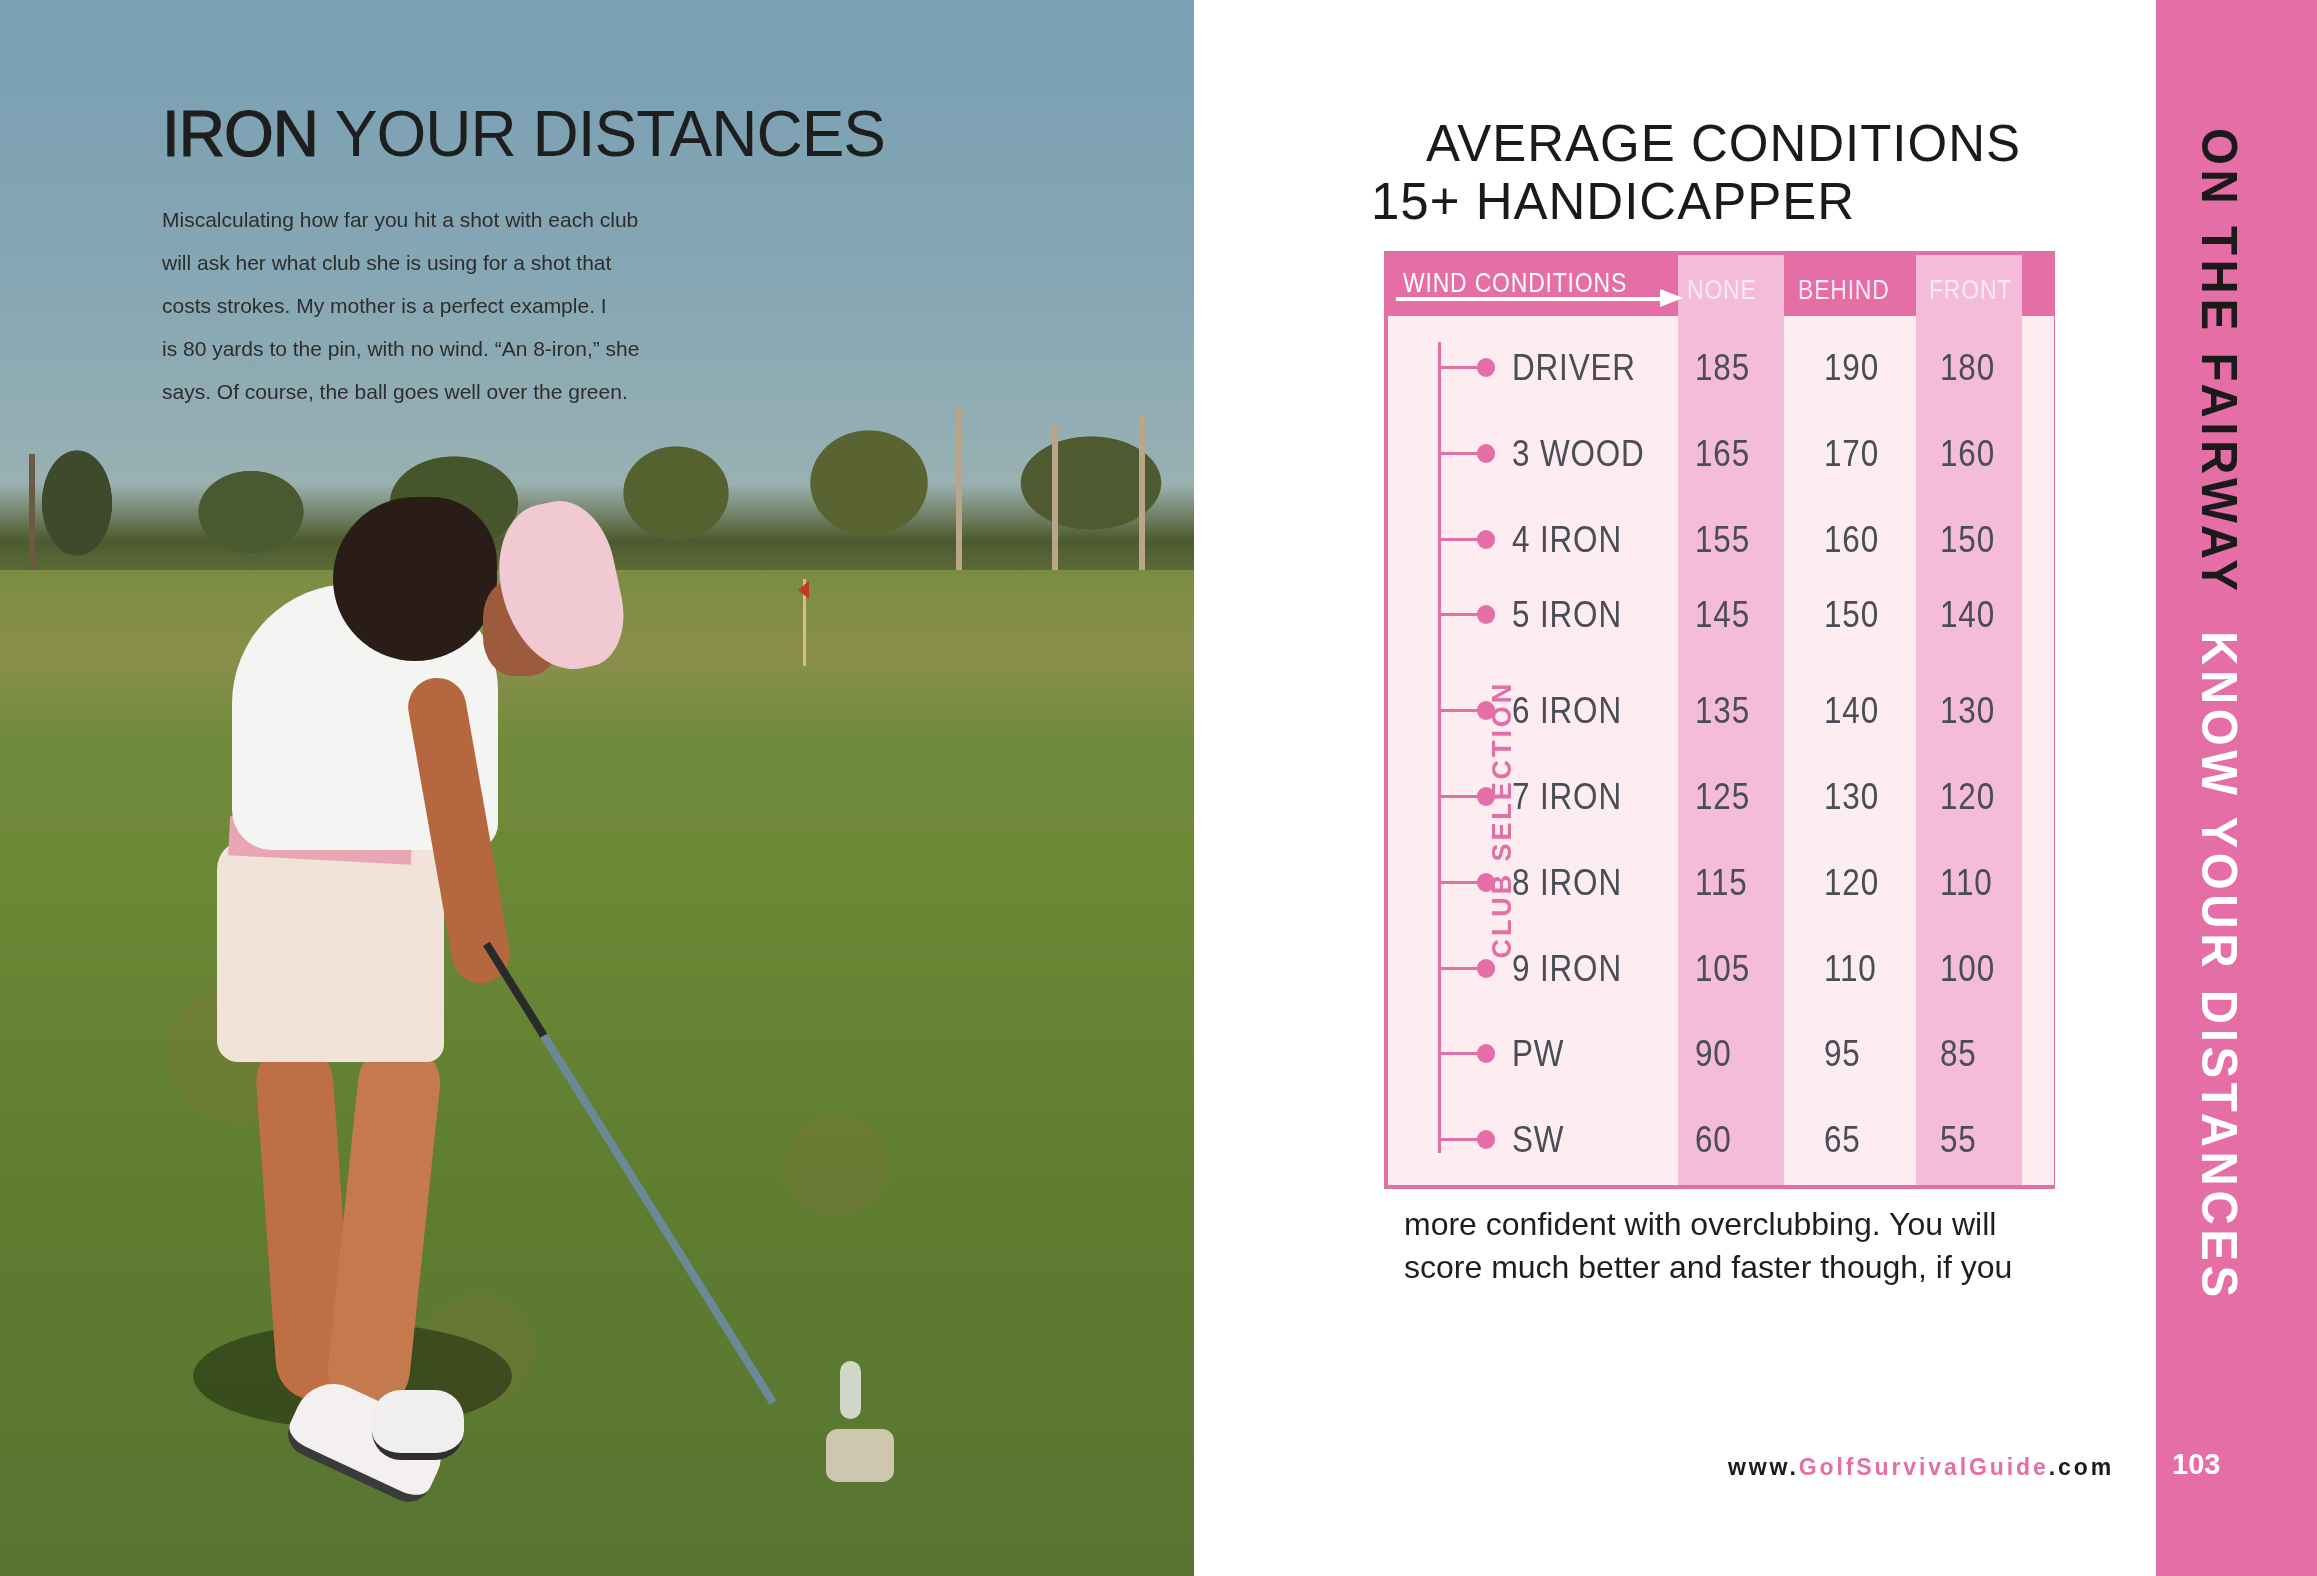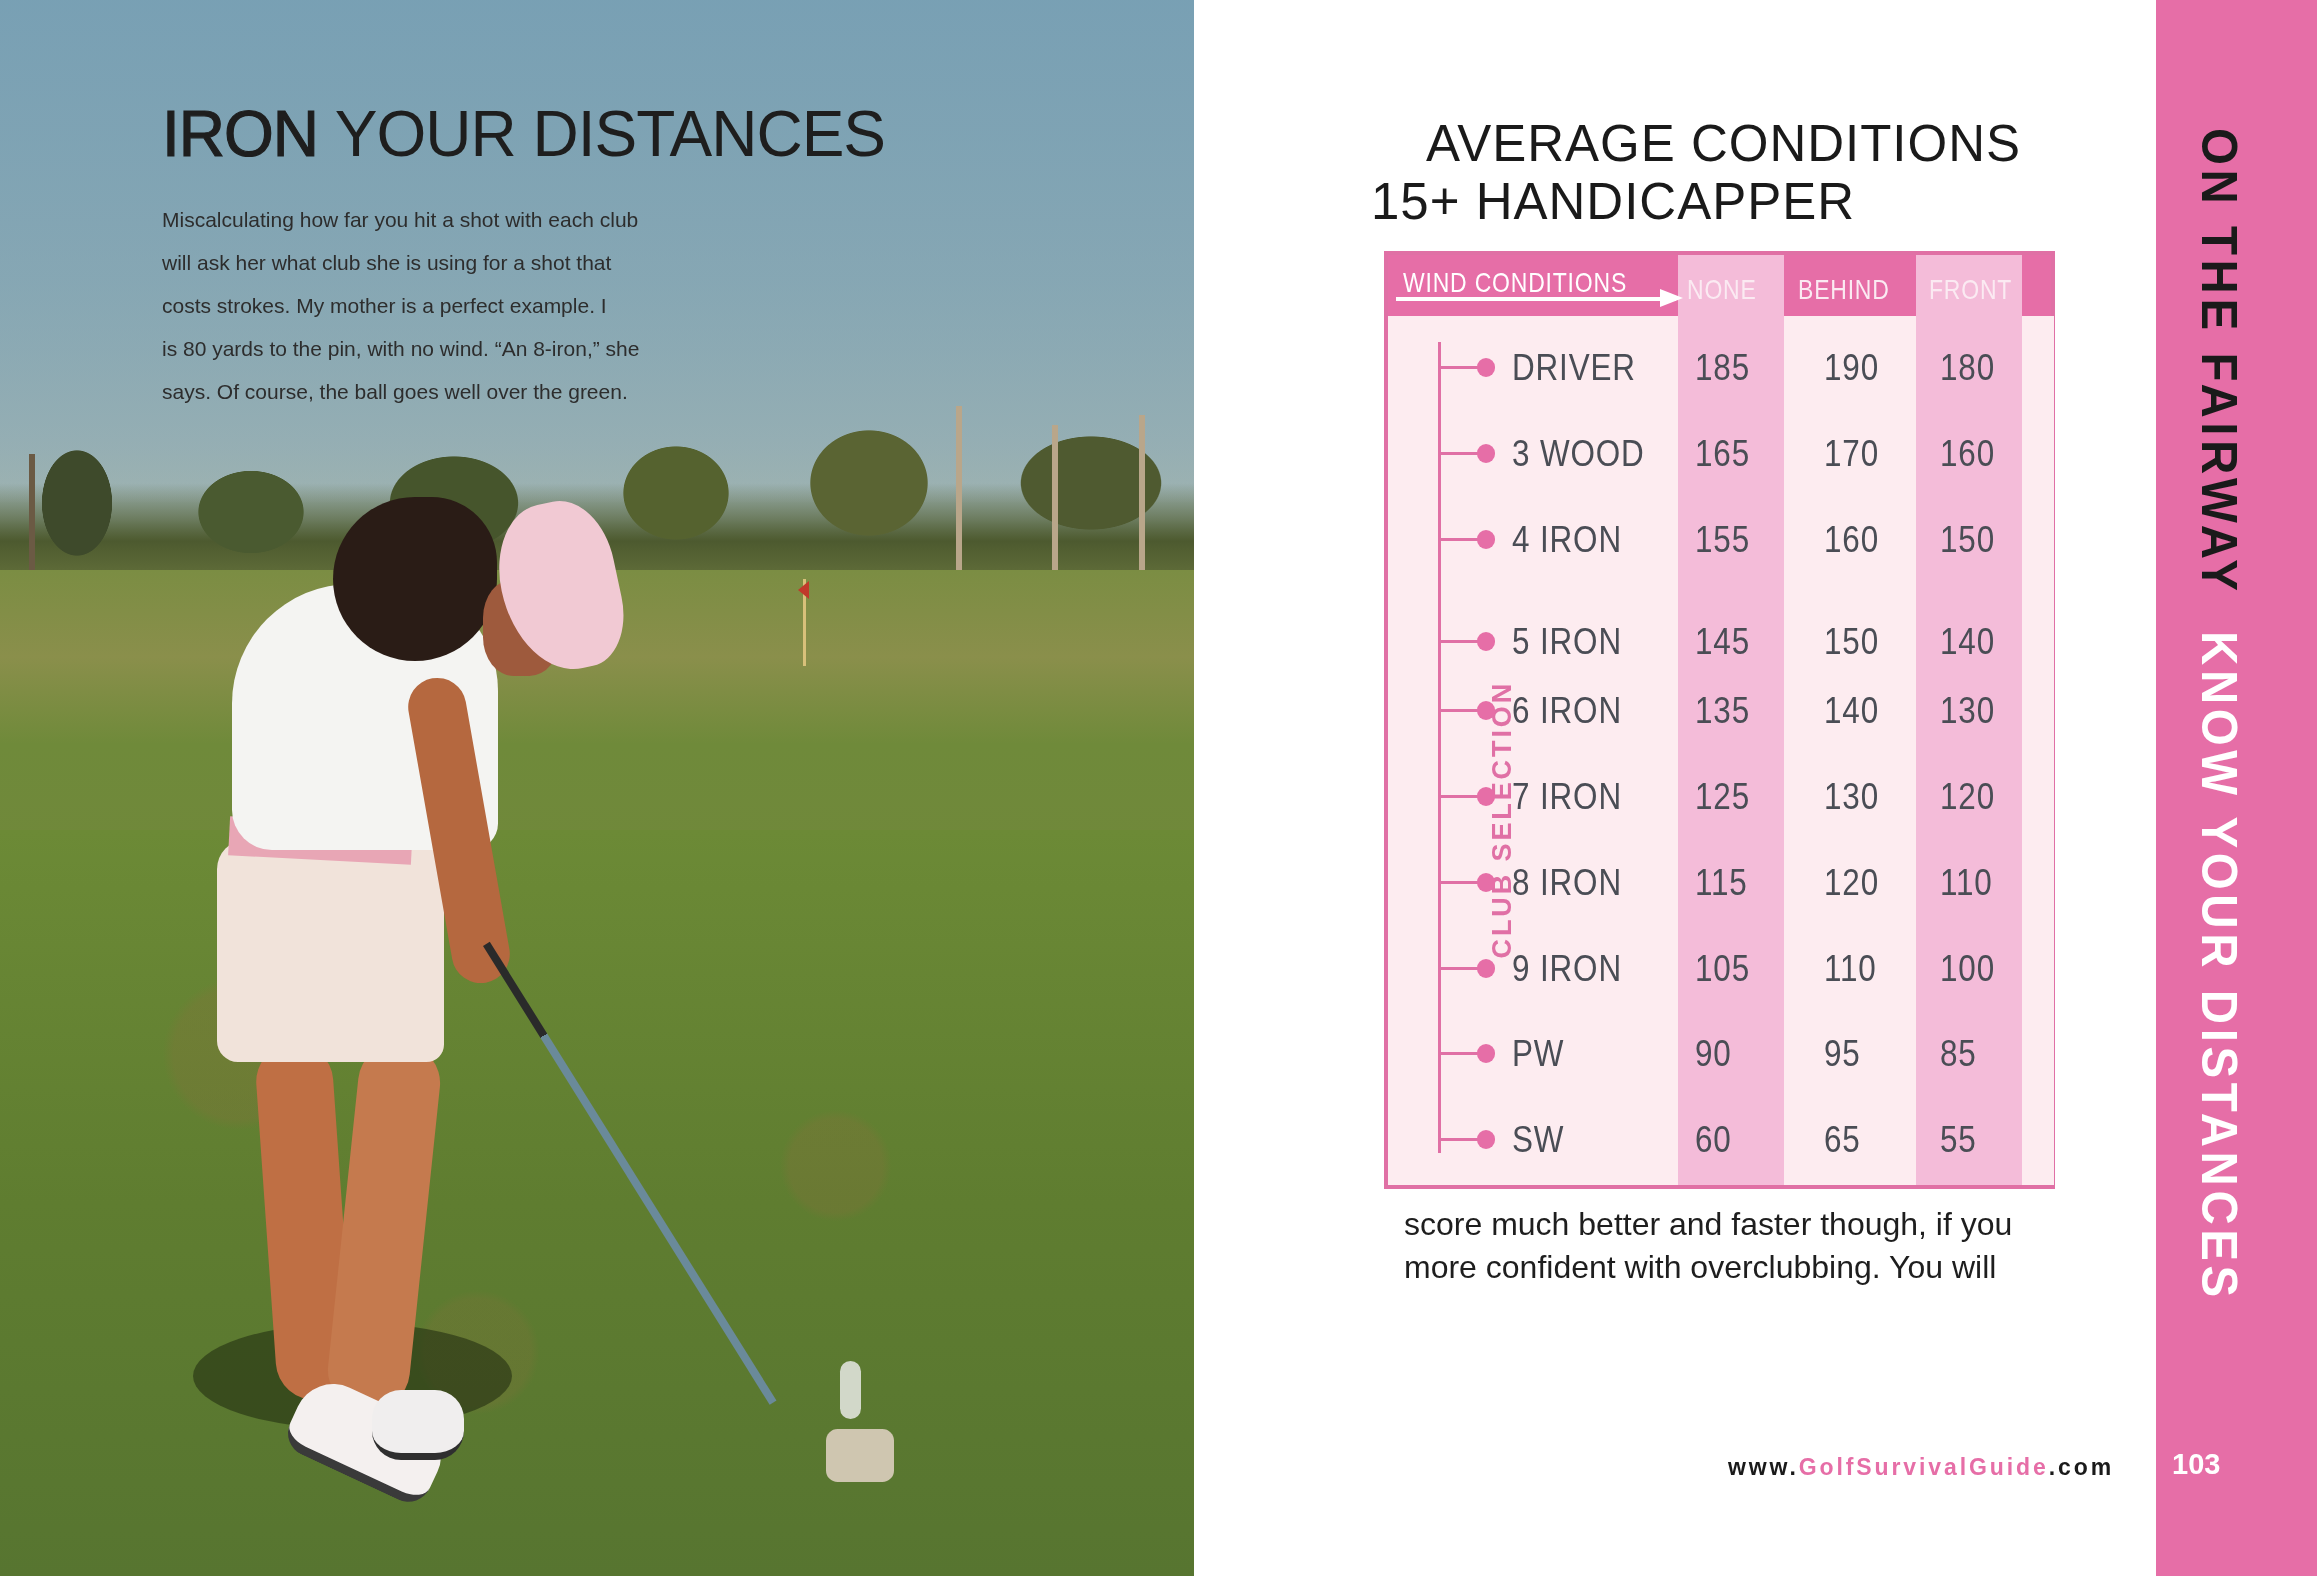--- a/index.html
+++ b/index.html
@@ -165,21 +165,21 @@
     <div class="val v2">160</div>
   </div>
   <div class="row" style="top:256px;">
     <div class="tick"></div>
       <div class="dot"></div>
     <div class="club">4 IRON</div>
     <div class="val v0">155</div>
     <div class="val v1">160</div>
     <div class="val v2">150</div>
   </div>
-  <div class="row" style="top:358px;">
+  <div class="row" style="top:331px;">
     <div class="tick"></div>
       <div class="dot"></div>
     <div class="club">5 IRON</div>
     <div class="val v0">145</div>
     <div class="val v1">150</div>
     <div class="val v2">140</div>
   </div>
   <div class="row" style="top:427px;">
     <div class="tick"></div>
       <div class="dot"></div>
@@ -224,22 +224,22 @@
     <div class="tick"></div>
       <div class="dot"></div>
     <div class="club">SW</div>
     <div class="val v0">60</div>
     <div class="val v1">65</div>
     <div class="val v2">55</div>
   </div>
 </div>
 
 <div class="rp-body">
+  <div>more confident with overclubbing. You will</div>
   <div>score much better and faster though, if you</div>
-  <div>more confident with overclubbing. You will</div>
 </div>
 
 <div class="url"><span>www.</span><span class="pink">GolfSurvivalGuide</span><span>.com</span></div>
 
 <div class="sidebar"></div>
 <div class="side-text">
   <span class="dark">ON THE FAIRWAY</span>&nbsp;&nbsp;<span class="light">KNOW YOUR DISTANCES</span>
 </div>
 <div class="page-num">103</div>
 

